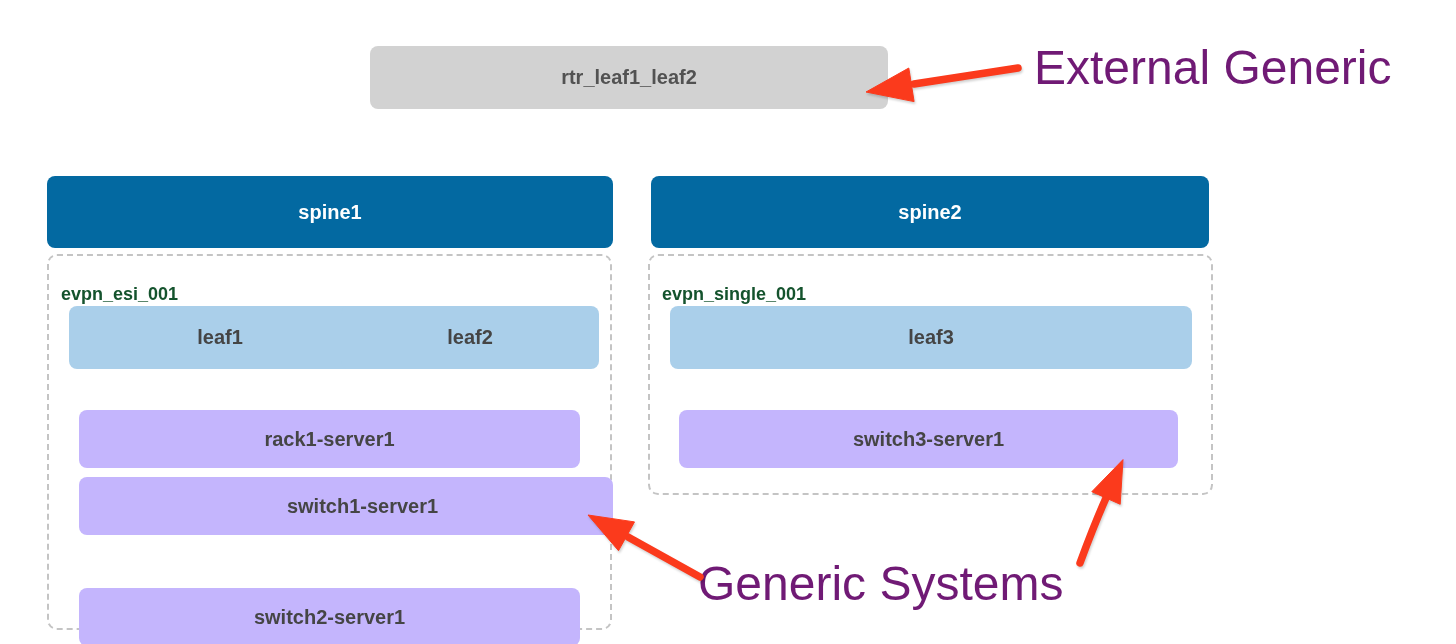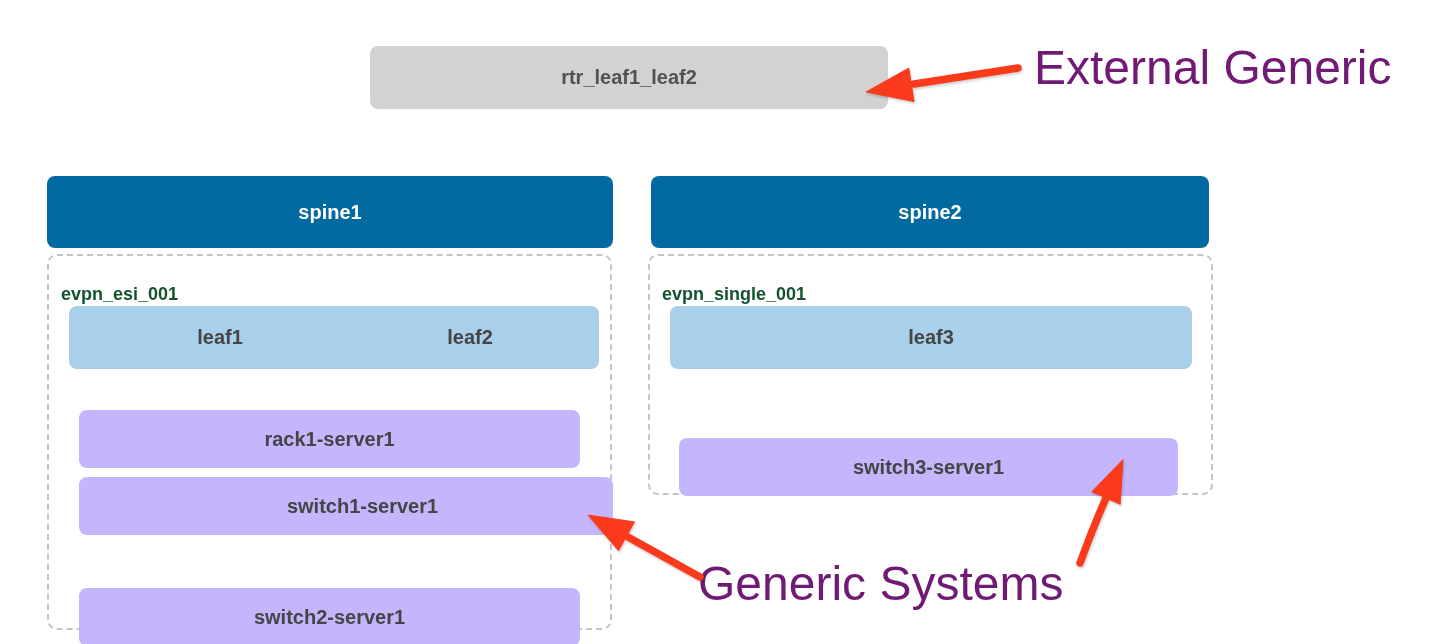--- a/index.html
+++ b/index.html
@@ -60,21 +60,21 @@
   }
   .node.leaf1 { left: 69px;  width: 302px; }
   .node.leaf2 { left: 341px; width: 258px; }
   .node.leaf3 { left: 670px; width: 522px; }
   .node.server {
     background: #c4b5fd;
     color: #454545;
     height: 58px;
   }
   .node.server-l { left: 79px;  width: 501px; }
-  .node.server-r { left: 679px; width: 499px; margin-top: 28px; }
+  .node.server-r { left: 679px; width: 499px; }
   .node.srv-row1 { top: 410px; }
   .node.srv-row2 { top: 477px; padding-left: 33px; }
   .node.srv-row3 { top: 544px; margin-top: 44px; }
   .annotation {
     position: absolute;
     font-size: 48px;
     color: #701a75;
     white-space: nowrap;
     letter-spacing: 0px;
   }

